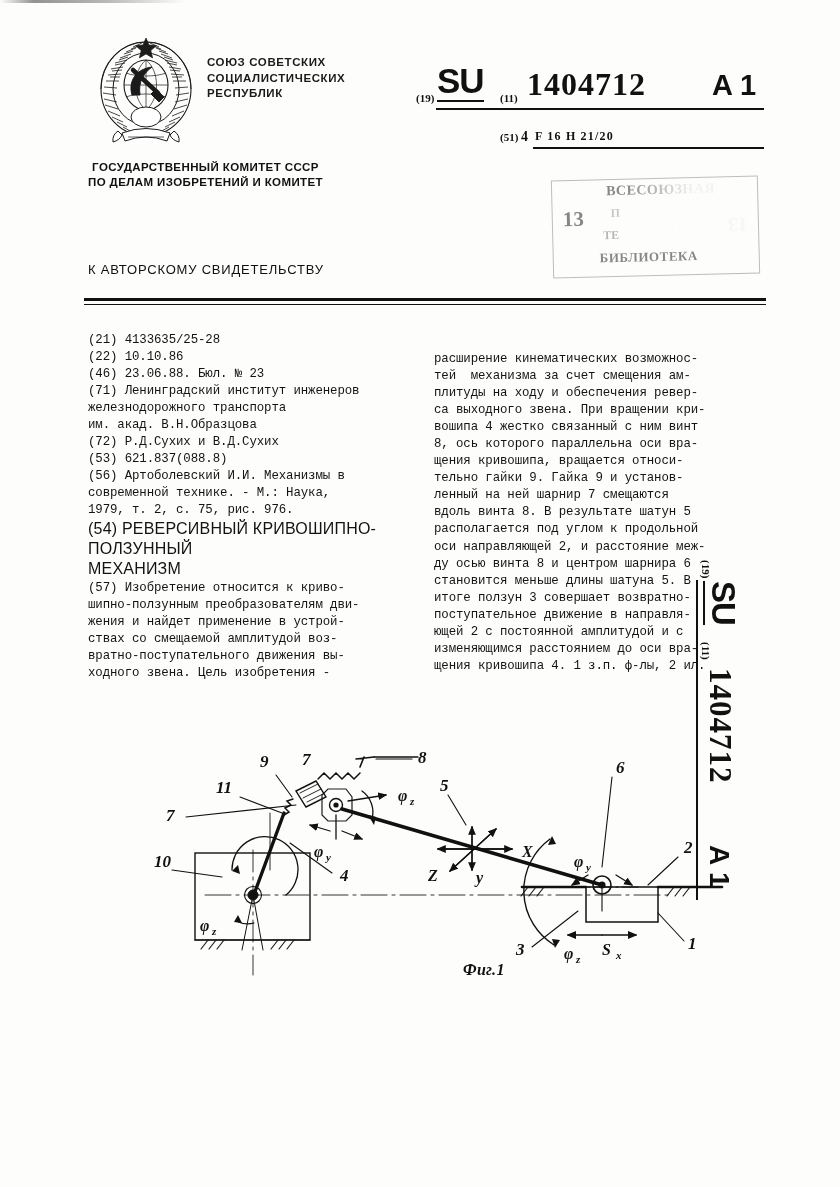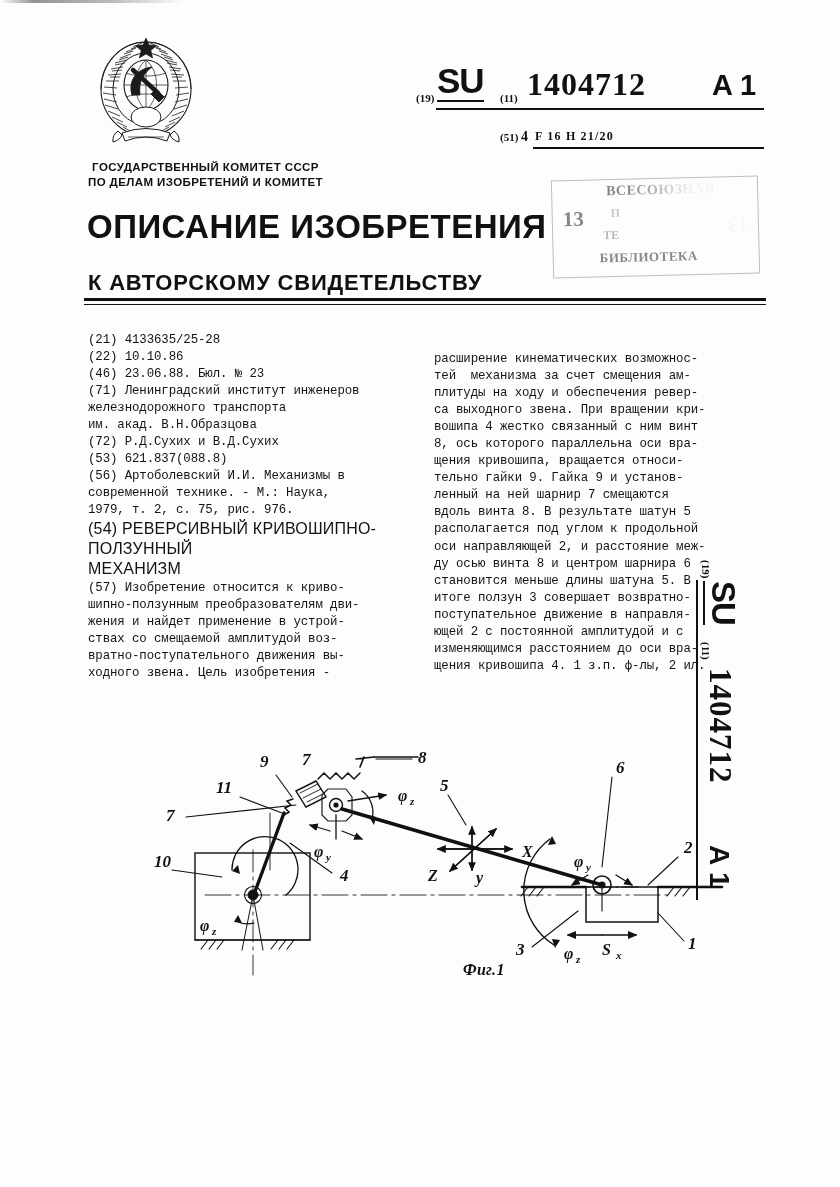--- a/index.html
+++ b/index.html
@@ -134,23 +134,23 @@
   .maintitle {
     position: absolute;
     left: 87px; top: 208px;
     font-size: 33px;
     font-weight: bold;
     letter-spacing: 0.5px;
     line-height: 38px;
   }
   .subtitle {
     position: absolute;
-    left: 88px; top: 270px;
-    font-size: 22px;
-    font-weight: bold;
+    left: 88px; top: 262px;
+    font-size: 13px;
+    font-weight: normal;
     letter-spacing: 0.8px;
   }
 
   
   .stamp {
     position: absolute;
     left: 552px; top: 178px;
     width: 205px; height: 96px;
     border: 1.6px solid rgba(30,30,30,.55);
     transform: rotate(-1.4deg);
@@ -268,39 +268,43 @@
 
         <ellipse cx="58" cy="84" rx="15" ry="10" fill="#ffffff" stroke="#1b1b1b"></ellipse>
         <path d="M34 100 q24 -9 48 0 l-3 8 q-21 -8 -42 0 Z" fill="#ffffff" stroke="#1b1b1b" stroke-width="1"></path>
         <path d="M40 104 h36" stroke-width="0.7"></path>
         <path d="M30 98 q-6 4 -5 11 q7 -2 9 -7 Z" fill="#ffffff" stroke="#1b1b1b"></path>
         <path d="M86 98 q6 4 5 11 q-7 -2 -9 -7 Z" fill="#ffffff" stroke="#1b1b1b"></path>
       </g>
     </svg>
   </div>
 
+  <div class="ussr-lines">
+    <div>СОЮЗ СОВЕТСКИХ</div>
+    <div>СОЦИАЛИСТИЧЕСКИХ</div>
+    <div>РЕСПУБЛИК</div>
+  </div>
 
   <div class="num19">(19)</div>
   <div class="su">SU</div>
   <div class="num11">(11)</div>
   <div class="patnum">1404712</div>
   <div class="kind">A 1</div>
   <div class="rule-top"></div>
 
   <div class="num51">(51)</div>
   <div class="ipc4">4</div>
   <div class="ipc">F 16 H 21/20</div>
   <div class="rule-ipc"></div>
 
   <div class="committee">
     <div>ГОСУДАРСТВЕННЫЙ КОМИТЕТ СССР</div>
     <div>ПО ДЕЛАМ ИЗОБРЕТЕНИЙ И КОМИТЕТ</div>
   </div>
 
-  <div class="maintitle">ОПИСАНИЕ ИЗОБРЕТЕНИЯ</div>
   <div class="subtitle">К АВТОРСКОМУ СВИДЕТЕЛЬСТВУ</div>
 
   <div class="stamp">
     <div class="s-line s-vses">ВСЕСОЮЗНАЯ</div>
     <div class="s-line s-13">13</div>
     <div class="s-line s-n">П</div>
     <div class="s-line s-te">ТЕ</div>
     <div class="s-line s-bib">БИБЛИОТЕКА</div>
     <div class="s-line s-13r">13</div>
     <div class="s-fade"></div>

